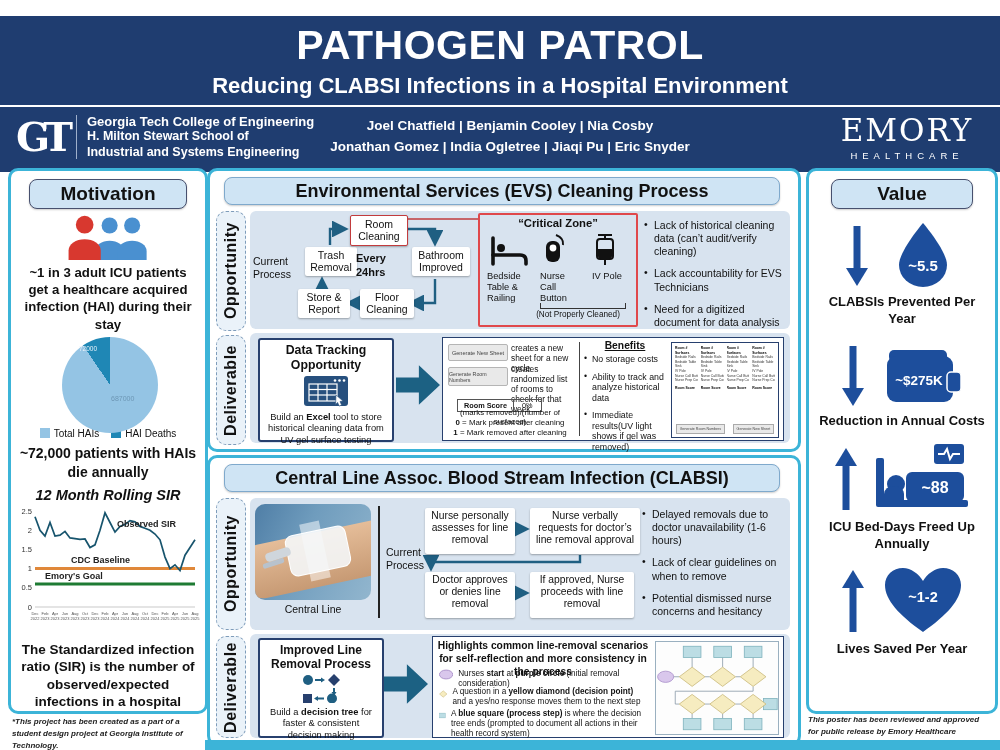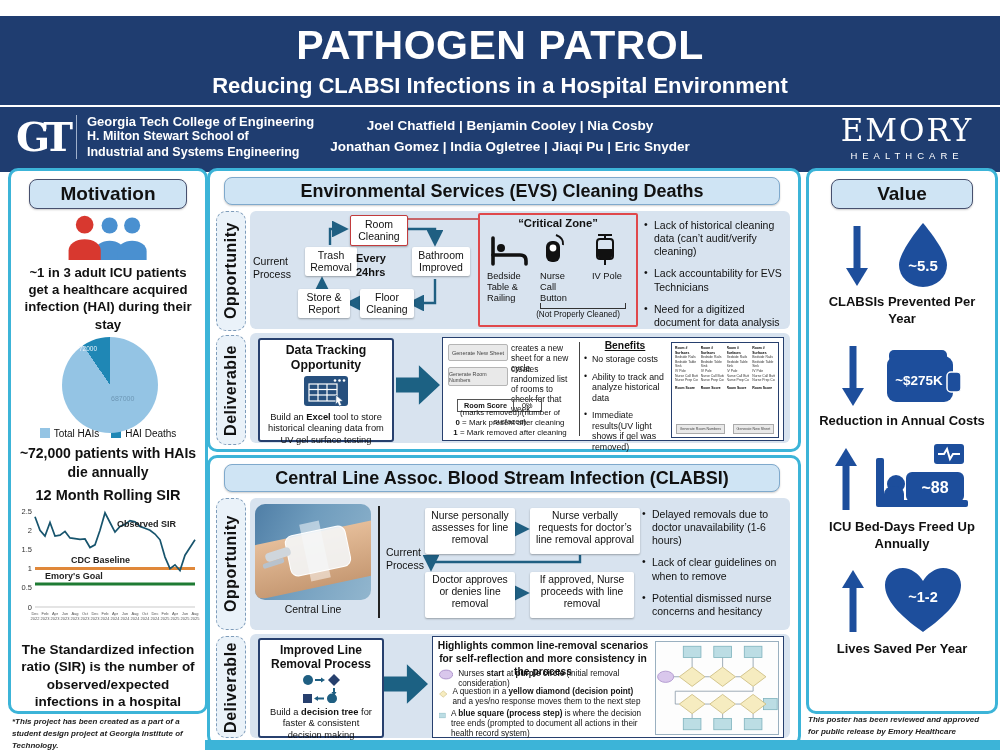--- a/index.html
+++ b/index.html
@@ -123,21 +123,21 @@
     <div class="pie-wrap">
       <div class="pie" style="background: conic-gradient(rgb(148, 196, 228) 0deg, rgb(148, 196, 228) 325.85deg, rgb(31, 135, 181) 325.85deg, rgb(31, 135, 181) 360deg);"></div>
       <div class="pie-lab-s">72000</div>
       <div class="pie-lab-l">687000</div>
     </div>
     <div class="legend">
       <span><span class="sw sw1"></span><span>Total HAIs</span></span>
       <span><span class="sw sw2"></span><span>HAI Deaths</span></span>
     </div>
     <div class="mot-stat" style="font-size:14px;margin-top:5px;">~72,000 patients with HAIs die annually</div>
-    <div style="font-size:14.5px;font-weight:bold;margin-top:6px;">12 Month Rolling SIR</div>
+    <div style="font-size:14.5px;font-weight:bold;margin-top:6px;font-style:italic;">12 Month Rolling SIR</div>
     <div class="sir-wrap">
       <svg width="186" height="122" viewBox="0 0 186 122">
           <text x="17" y="106.6" text-anchor="end" font-size="7.5" fill="#333">0</text>
           <text x="17" y="87.39999999999999" text-anchor="end" font-size="7.5" fill="#333">0.5</text>
           <text x="17" y="68.19999999999999" text-anchor="end" font-size="7.5" fill="#333">1</text>
           <text x="17" y="49.00000000000001" text-anchor="end" font-size="7.5" fill="#333">1.5</text>
           <text x="17" y="29.79999999999999" text-anchor="end" font-size="7.5" fill="#333">2</text>
           <text x="17" y="10.6" text-anchor="end" font-size="7.5" fill="#333">2.5</text>
           <line x1="20" y1="104" x2="180" y2="104" stroke="#bbb" stroke-width="0.8"></line>
           <line x1="20" y1="65.6" x2="180" y2="65.6" stroke="#e0883a" stroke-width="3"></line>
@@ -180,21 +180,21 @@
         </svg>
       <div class="sir-lab" style="left:102px;top:16px;">Observed SIR</div>
       <div class="sir-lab" style="left:56px;top:52px;">CDC Baseline</div>
       <div class="sir-lab" style="left:30px;top:68px;">Emory's Goal</div>
     </div>
     <div class="mot-stat" style="font-size:13.5px;margin-top:16px;">The Standardized infection ratio (SIR) is the number of observed/expected infections in a hospital</div>
   </div>
   <div class="footnote abs" style="left:12px;top:716px;width:182px;">*This project has been created as a part of a student design project at Georgia Institute of Technology.</div>
 
   <div class="panel" style="left:207px;top:168px;width:588px;height:278px;">
-    <div class="pill-mid abs" style="left:14px;top:6px;width:554px;height:26px;line-height:26px;font-size:18px;">Environmental Services (EVS) Cleaning Deaths</div>
+    <div class="pill-mid abs" style="left:14px;top:6px;width:554px;height:26px;line-height:26px;font-size:18px;">Environmental Services (EVS) Cleaning Process</div>
     <div class="vlabel abs" style="left:6px;top:40px;width:28px;height:118px;">
         <span>Opportunity</span>
       </div>
     <div class="secbg abs" style="left:40px;top:40px;width:540px;height:118px;">
       <div class="abs" style="left:3px;top:44px;width:48px;font-size:10.5px;line-height:1.25;">Current Process</div>
       <svg class="abs" style="left:0;top:0;pointer-events:none;" width="540" height="118" viewBox="0 0 540 118">
         <defs>
           <marker id="ah" markerWidth="7" markerHeight="7" refX="5" refY="3.5" orient="auto">
               <path d="M0 0L7 3.5L0 7z" fill="#1f5f82"></path>
             </marker>

